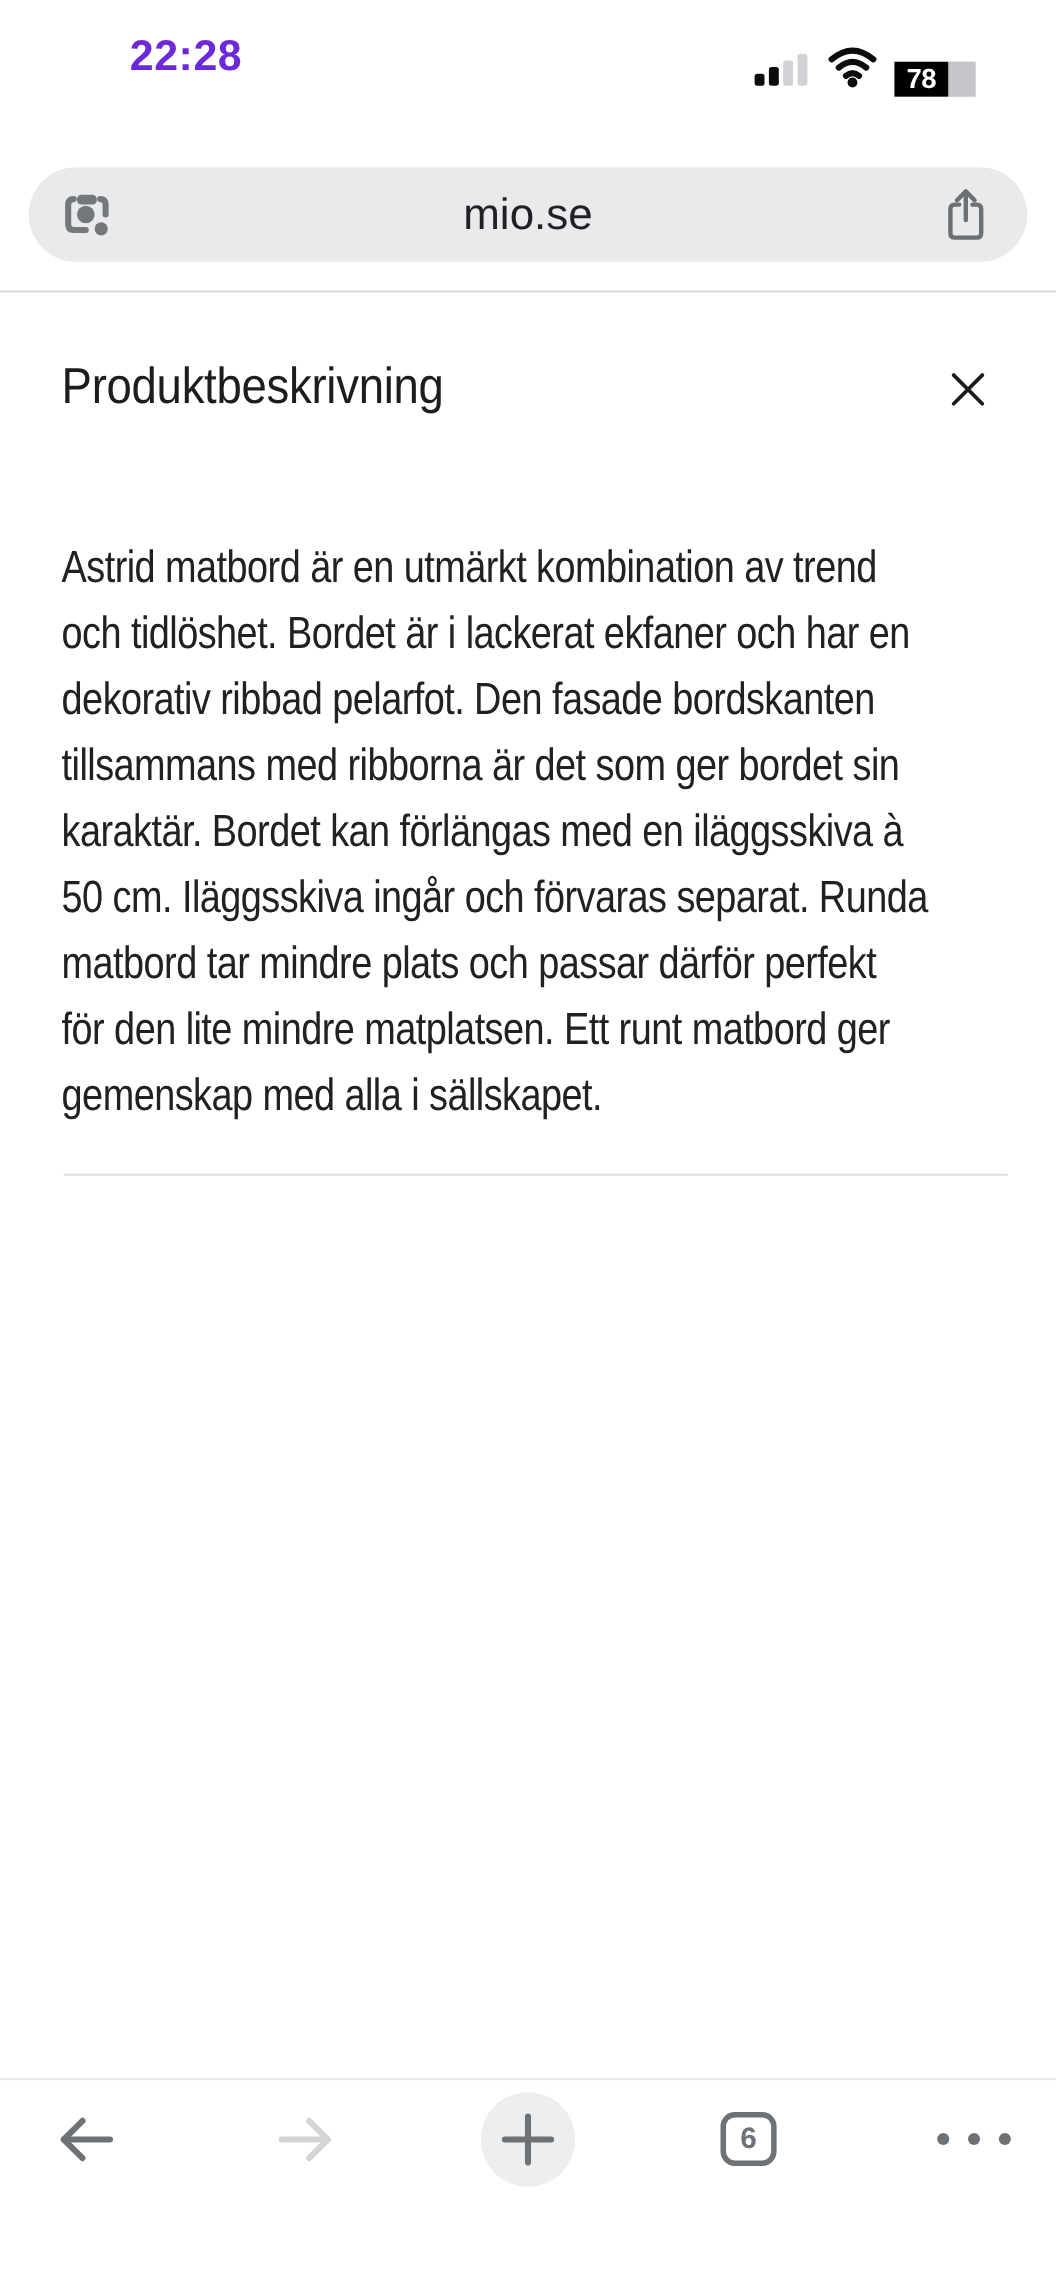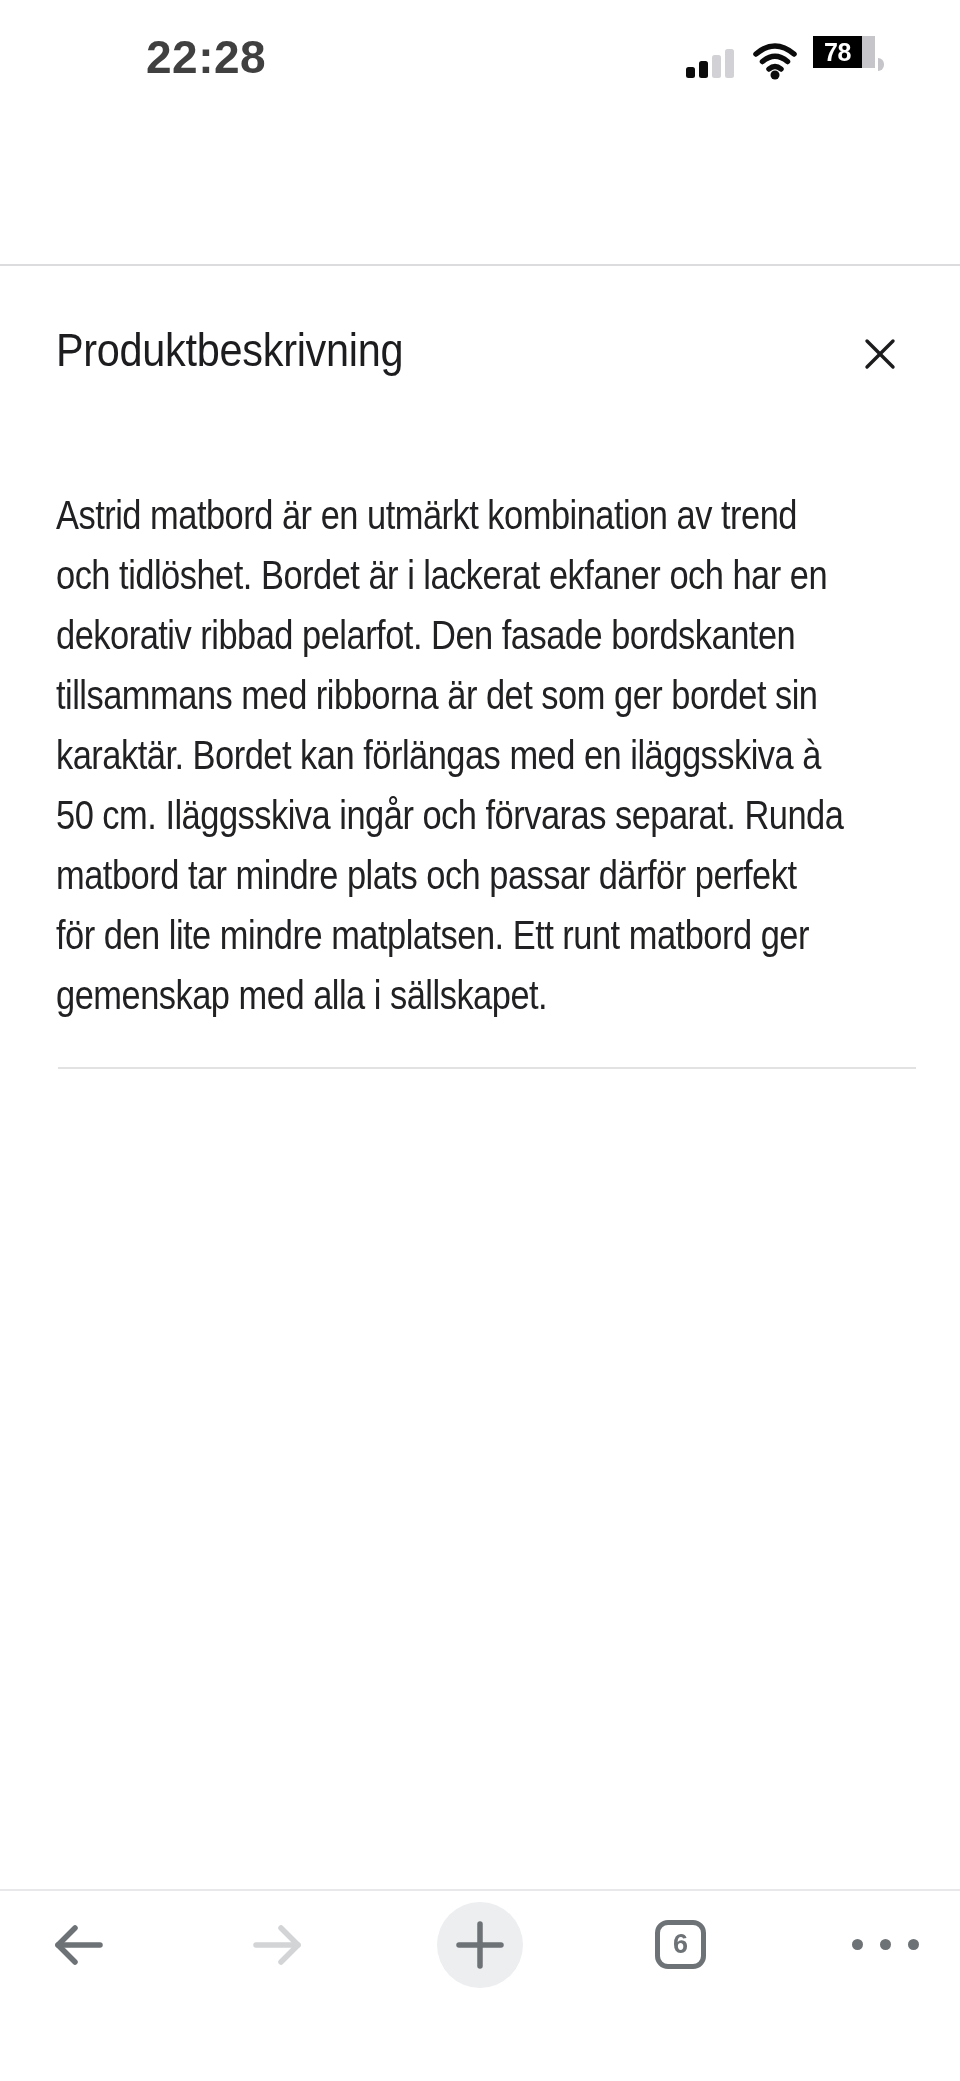--- a/index.html
+++ b/index.html
@@ -4,31 +4,31 @@
 <style>
   html,body{margin:0;padding:0;background:#fff;}
   #screen{
     position:relative;width:960px;height:2081px;background:#ffffff;
     font-family:"Liberation Sans", sans-serif;overflow:hidden;
     -webkit-font-smoothing:antialiased;
   }
   
   .time{
     position:absolute;left:118px;top:30px;width:160px;
-    font-size:46px;font-weight:700;color:#404040;letter-spacing:0.5px;margin-left:28px;
+    font-size:39px;font-weight:700;color:#6d28d9;letter-spacing:0.5px;
   }
   .sig{position:absolute;left:686px;top:44px;width:54px;height:34px;}
   .sig .bar{position:absolute;bottom:0;width:9px;border-radius:2.5px;background:#0c0c0d;}
   .sig .b1{left:0;height:11px;}
   .sig .b2{left:13px;height:17px;}
   .sig .b3{left:26px;height:23px;background:#d2d2d6;}
   .sig .b4{left:39px;height:29px;background:#d2d2d6;}
   .wifi{position:absolute;left:751px;top:42px;}
   .battery{
-    position:absolute;left:813px;top:36px;width:62px;height:32px;
+    position:absolute;left:813px;top:56px;width:74px;height:32px;
     border-radius:0;background:#c6c6ca;overflow:hidden;
   }
   .battery .fill{position:absolute;left:0;top:0;bottom:0;width:49px;background:#000;}
   .battery .pct{
     position:absolute;left:0;top:1px;width:49px;text-align:center;
     color:#fff;font-size:25px;font-weight:700;line-height:30px;letter-spacing:-0.5px;
   }
   .bat-nub{
     position:absolute;left:878px;top:58px;width:6px;height:13px;
     border-radius:0 6px 6px 0;background:#c6c6ca;
@@ -105,20 +105,39 @@
       <path d="M18 27 Q24 22 30 27" fill="none" stroke="#0c0c0d" stroke-width="5.5" stroke-linecap="round"></path>
       <circle cx="24" cy="33" r="4.5" fill="#0c0c0d"></circle>
     </svg>
   </div>
   <div class="battery">
     <div class="fill"></div>
     <div class="pct">78</div>
   </div>
   <div class="bat-nub"></div>
 
+  <div class="url-pill">
+    <div class="lens-btn">
+      <svg width="50" height="50" viewBox="0 0 50 50">
+        <rect x="16" y="6" width="18" height="9" rx="4" fill="#74787d"></rect>
+        <path d="M13 10 Q8 10 8 15 V33 Q8 38 13 38 H24" fill="none" stroke="#74787d" stroke-width="5.5" stroke-linecap="round"></path>
+        <path d="M37 10 Q42 10 42 15 V24" fill="none" stroke="#74787d" stroke-width="5.5" stroke-linecap="round"></path>
+        <circle cx="24" cy="24" r="8" fill="#74787d"></circle>
+        <circle cx="38" cy="37" r="6" fill="#74787d"></circle>
+      </svg>
+    </div>
+    <div class="url-text">mio.se</div>
+    <div class="share-btn">
+      <svg width="44" height="50" viewBox="0 0 44 50">
+        <path d="M16 16 H12 Q8 16 8 20 V42 Q8 46 12 46 H32 Q36 46 36 42 V20 Q36 16 32 16 H28" fill="none" stroke="#6b7075" stroke-width="4" stroke-linecap="round"></path>
+        <line x1="22" y1="30" x2="22" y2="5" stroke="#6b7075" stroke-width="4" stroke-linecap="round"></line>
+        <path d="M14 12 L22 4 L30 12" fill="none" stroke="#6b7075" stroke-width="4" stroke-linecap="round" stroke-linejoin="round"></path>
+      </svg>
+    </div>
+  </div>
   <div class="top-divider"></div>
 
   <div class="sheet-title">Produktbeskrivning</div>
   <div class="close-btn">
     <svg width="36" height="36" viewBox="0 0 36 36">
       <line x1="5" y1="5" x2="31" y2="31" stroke="#1c1c1e" stroke-width="3.4" stroke-linecap="round"></line>
       <line x1="31" y1="5" x2="5" y2="31" stroke="#1c1c1e" stroke-width="3.4" stroke-linecap="round"></line>
     </svg>
   </div>
 

